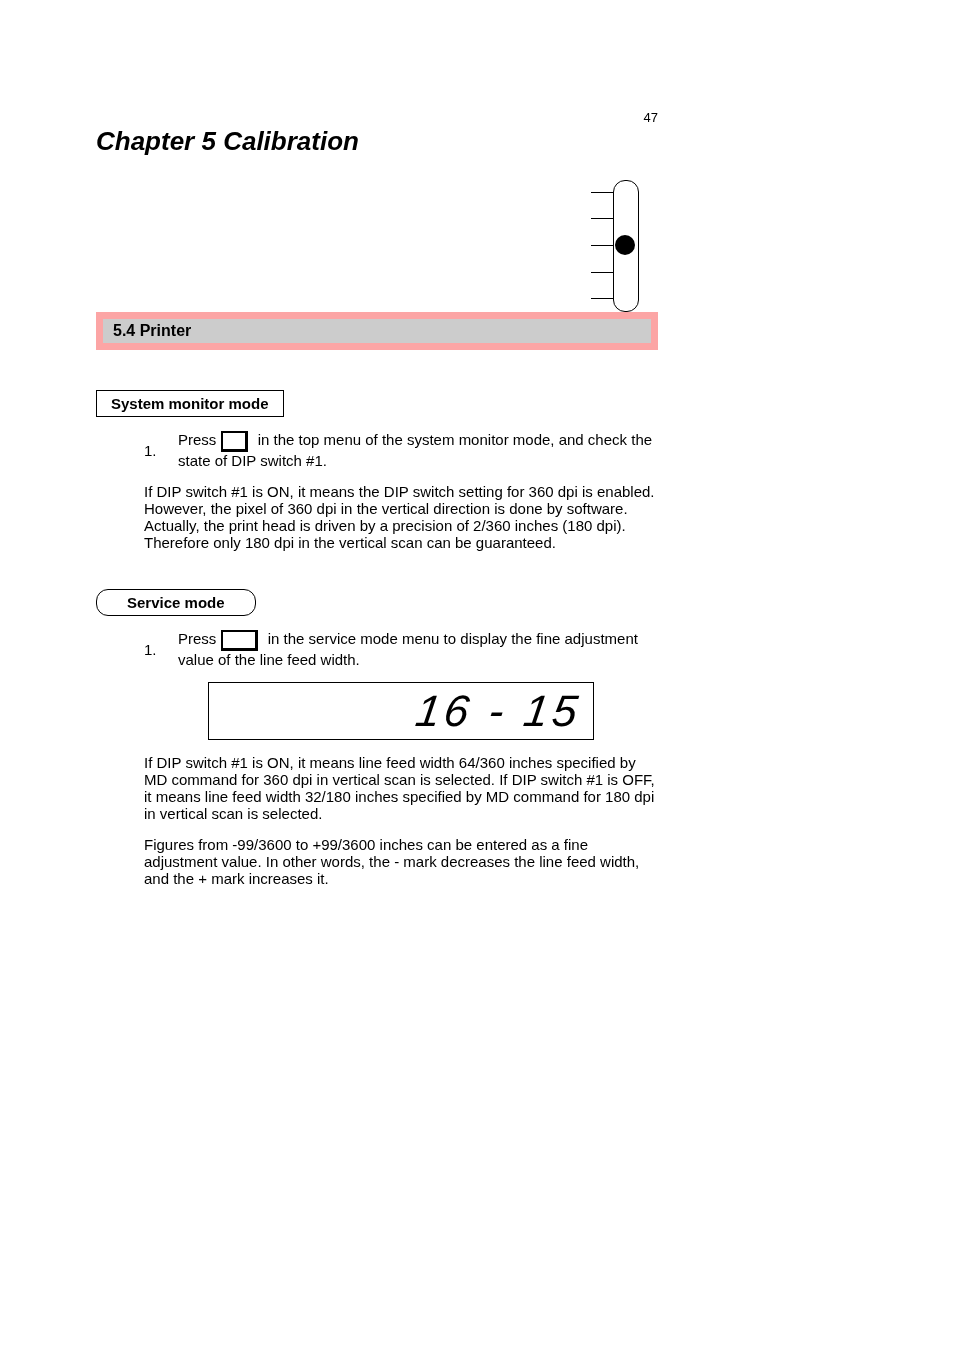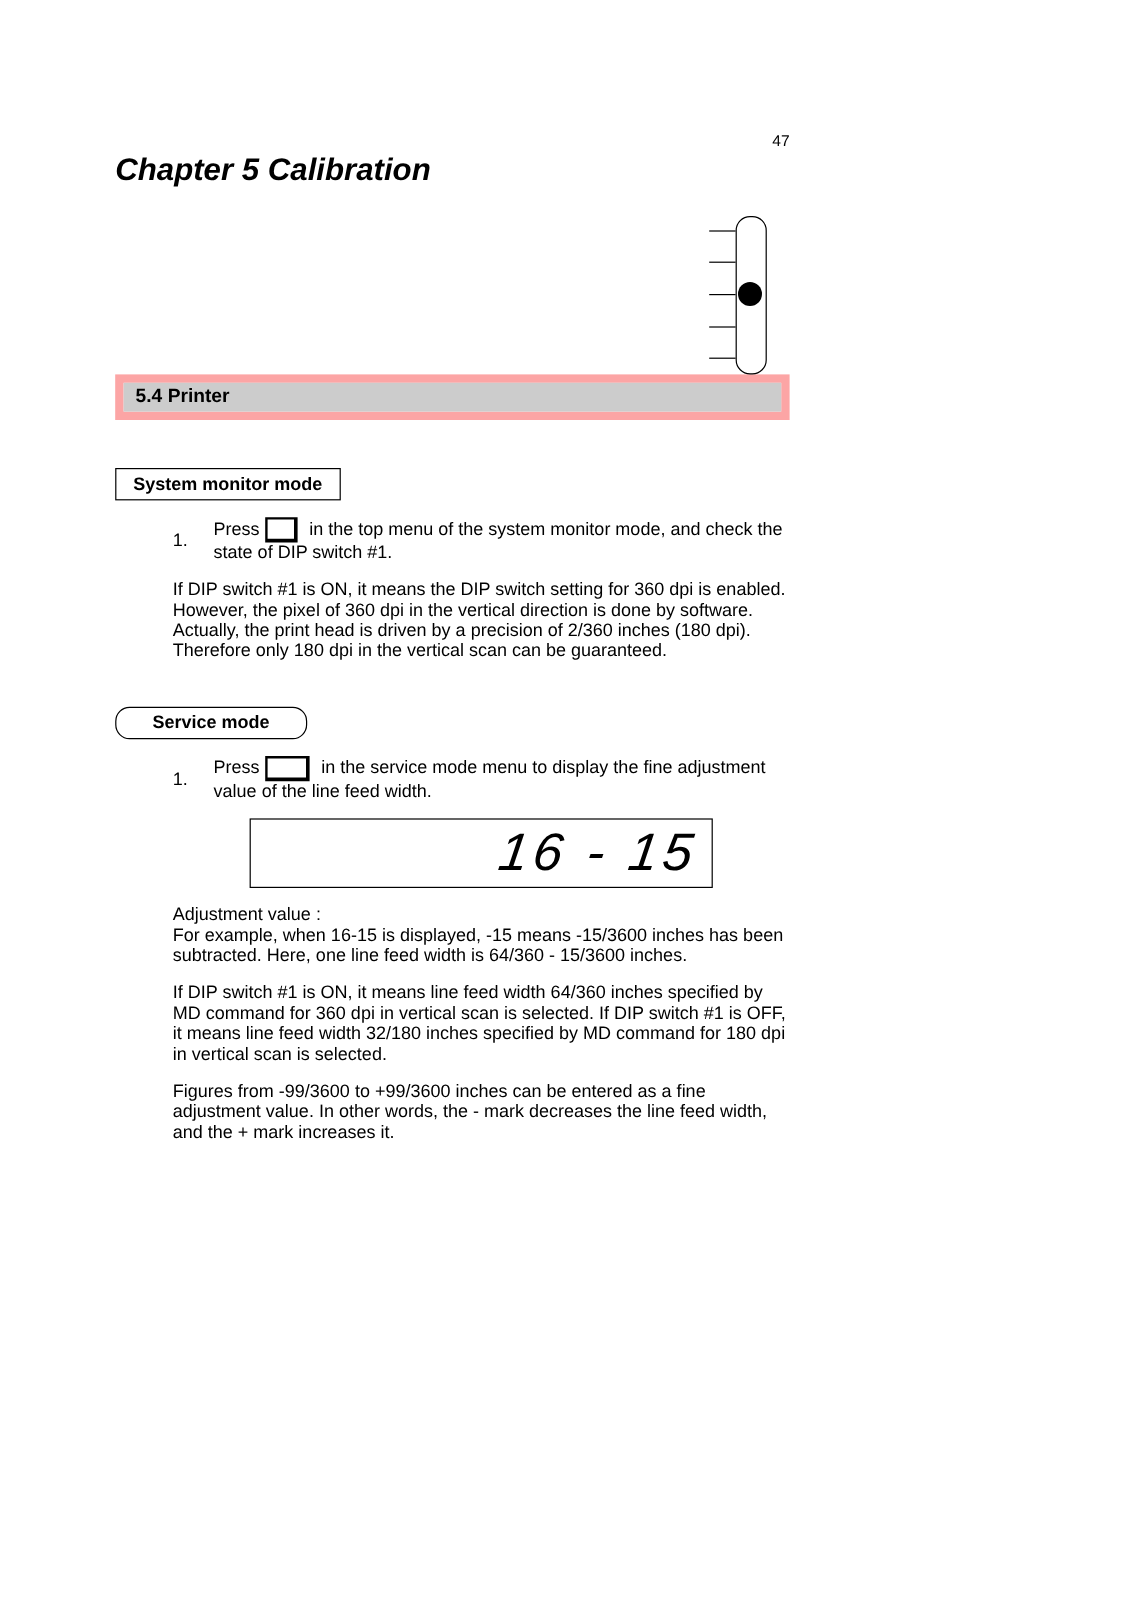--- a/index.html
+++ b/index.html
@@ -177,20 +177,16 @@
         <span>Press </span>
         <span class="keycap" style="width:32px"></span>
         <span> in the service mode menu to display the fine adjustment value of the line feed width.</span>
       </div>
     </div>
 
     <div class="segbox">
       <span class="seg">16 - 15</span>
     </div>
 
-    <p>
-      <span>Adjustment value :</span><br>
-      <span>For example, when 16-15 is displayed, -15 means -15/3600 inches has been subtracted. Here, one line feed width is 64/360 - 15/3600 inches.</span>
-    </p>
     <p>If DIP switch #1 is ON, it means line feed width 64/360 inches specified by MD command for 360 dpi in vertical scan is selected. If DIP switch #1 is OFF, it means line feed width 32/180 inches specified by MD command for 180 dpi in vertical scan is selected.</p>
     <p>Figures from -99/3600 to +99/3600 inches can be entered as a fine adjustment value. In other words, the - mark decreases the line feed width, and the + mark increases it.</p>
   </div>
 </div>
 
 </body></html>

